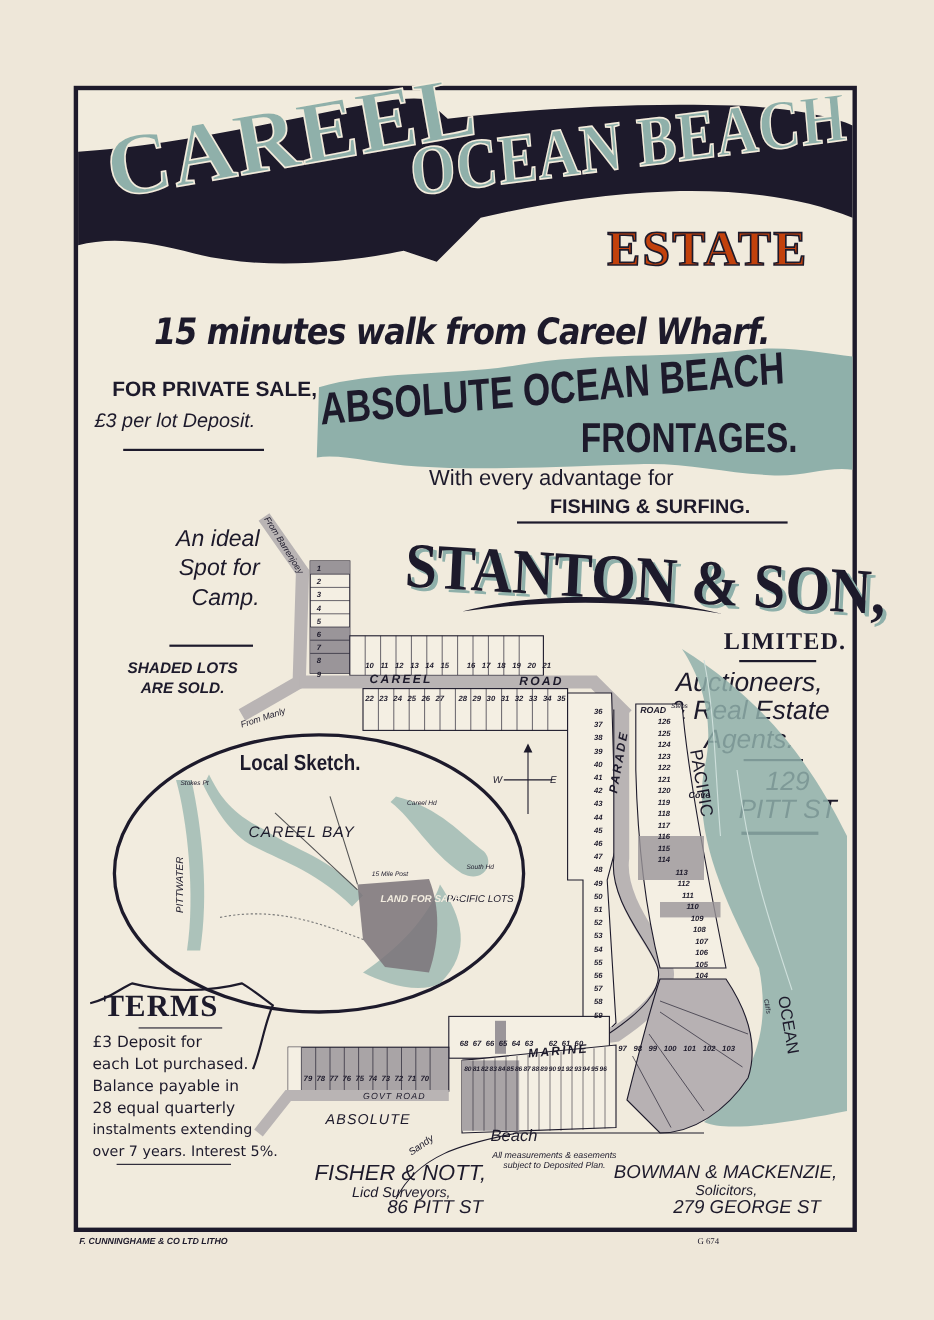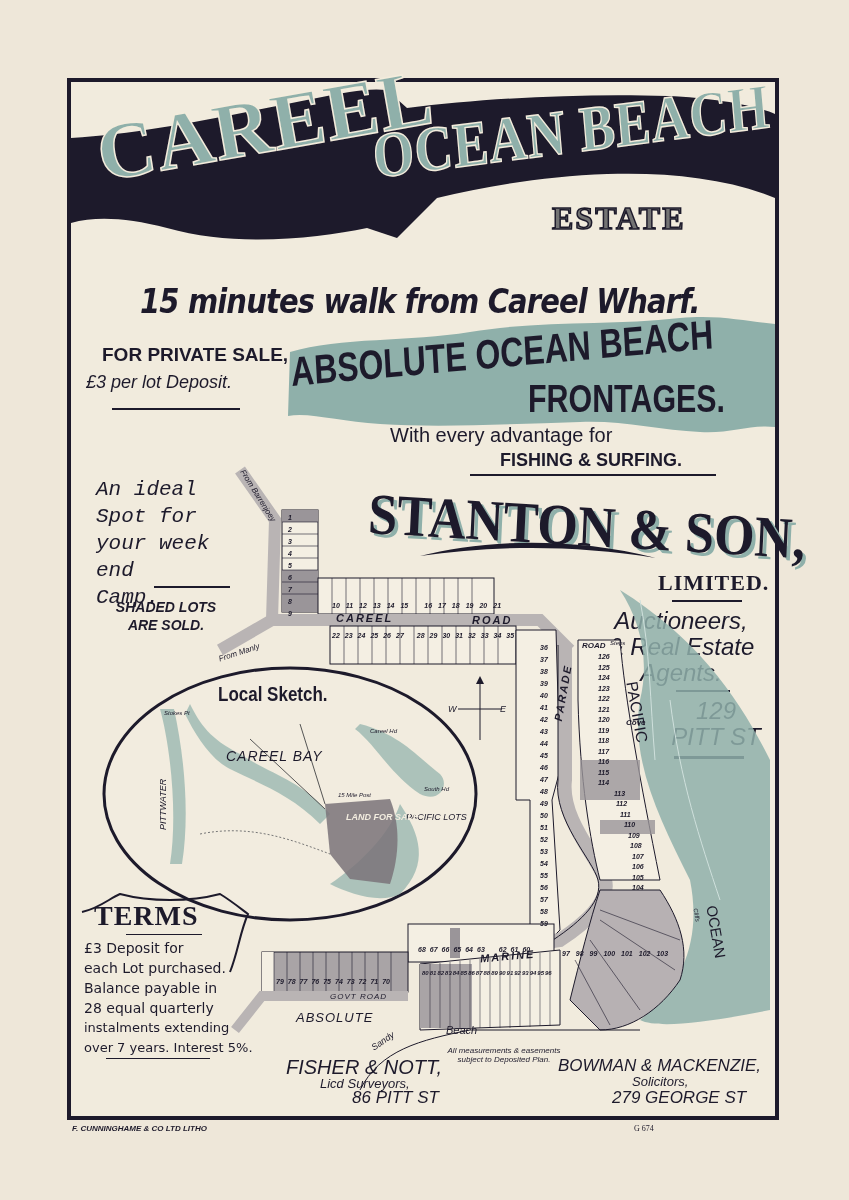--- a/index.html
+++ b/index.html
@@ -4,33 +4,33 @@
 <style>
   html, body { margin:0; padding:0; }
   body { width:849px; height:1200px; background:#eee7d9; position:relative; overflow:hidden;
          font-family:"Liberation Sans", sans-serif; color:#1d1a2b; }
   .frame { position:absolute; left:67px; top:78px; width:712px; height:1042px;
            border:4px solid #1d1a2b; box-sizing:border-box; background:#f1ebdd; }
   .abs { position:absolute; }
   .banner-svg { position:absolute; left:67px; top:78px; }
   .title-big { font-family:"Liberation Serif", serif; font-weight:bold; color:#8fb0aa;
                -webkit-text-stroke:1.5px #f3ecdc; letter-spacing:1px; }
-  .estate { font-family:"Liberation Serif", serif; font-weight:bold; font-size:32px; color:#737373;
+  .estate { font-family:"Liberation Serif", serif; font-weight:bold; font-size:45px; color:#c2410c;
             -webkit-text-stroke:1.5px #1d1a2b; letter-spacing:2px; }
   .walk { font-family:"DejaVu Sans", sans-serif; font-weight:bold; font-style:italic; font-size:33px;
           letter-spacing:-1px; transform:scaleX(0.88); transform-origin:left top; white-space:nowrap; }
   .private { font-family:"Liberation Sans", sans-serif; font-weight:bold; font-size:19px; white-space:nowrap;margin-left:14px; }
   .private-sub { font-family:"Liberation Sans", sans-serif; font-style:italic; font-size:18px; white-space:nowrap; }
   .absolute-h { font-family:"Liberation Sans", sans-serif; font-weight:bold; font-size:41px; line-height:1;
                 transform:scaleX(0.78) rotate(-4deg); transform-origin:left top; white-space:nowrap; }
   .frontages { font-family:"Liberation Sans", sans-serif; font-weight:bold; font-size:38px;
                transform:scaleX(0.8); transform-origin:left top; white-space:nowrap; }
   .advantage { font-family:"Liberation Sans", sans-serif; font-size:20px; white-space:nowrap;}
   .fishing { font-family:"Liberation Sans", sans-serif; font-weight:bold; font-size:18px; white-space:nowrap;}
-  .ideal { font-family:Liberation Mono, monospace; font-style:italic; font-size:21px; line-height:27px; text-align:left; }
+  .ideal { font-family:Liberation Sans, sans-serif; font-style:italic; font-size:21px; line-height:27px; text-align:right; }
   .shaded { font-family:"Liberation Sans", sans-serif; font-weight:bold; font-style:italic; font-size:14px; text-align:center; line-height:18px; }
   .stanton { font-family:"Liberation Serif", serif; font-weight:bold; font-size:58px; color:#1d1a2b;
              text-shadow:4px 3px 0 #8fb0aa; transform:scaleX(0.9) rotate(3deg); transform-origin:left top; white-space:nowrap; }
   .limited { font-family:"Liberation Serif", serif; font-weight:bold; font-size:22px; letter-spacing:1px; }
   .auction { font-family:"Liberation Sans", sans-serif; font-style:italic; font-size:24px; line-height:26px; text-align:center; }
   .pitt { font-family:"Liberation Sans", sans-serif; font-style:italic; font-size:24px; line-height:26px; text-align:center; }
   .terms-title { font-family:"Liberation Serif", serif; font-weight:bold; font-size:28px; letter-spacing:1px; }
   .terms-body { font-family:"DejaVu Sans", sans-serif; font-size:14px; line-height:20px; }
   .credit { font-family:"Liberation Sans", sans-serif; font-style:italic; font-size:20px; white-space:nowrap; }
   .credit-sub { font-family:"Liberation Sans", sans-serif; font-style:italic; font-size:13px; white-space:nowrap; }
@@ -65,21 +65,20 @@
 <div class="abs absolute-h" style="left:290px;top:352px;">ABSOLUTE OCEAN BEACH</div>
 <div class="abs frontages" style="left:528px;top:378px;">FRONTAGES.</div>
 
 <div class="abs advantage" style="left:390px;top:424px;">With every advantage for</div>
 <div class="abs fishing" style="left:500px;top:450px;">FISHING &amp; SURFING.</div>
 <div class="rule" style="left:470px;top:474px;width:246px;"></div>
 
 <div class="abs ideal" style="left:96px;top:476px;width:140px;">
   <div>An ideal</div>
   <div>Spot for</div>
-  <div>your week end</div>
   <div>Camp.</div>
 </div>
 <div class="rule" style="left:154px;top:586px;width:76px;"></div>
 <div class="abs shaded" style="left:96px;top:598px;width:140px;">
   <div>SHADED LOTS</div>
   <div>ARE SOLD.</div>
 </div>
 
 <div class="abs stanton" style="left:370px;top:480px;">STANTON &amp; SON,</div>
 <svg class="abs" style="left:420px;top:536px;" width="240" height="30">
@@ -211,21 +210,21 @@
 
 <div class="abs road-label" style="left:336px;top:612px;">CAREEL</div>
 <div class="abs road-label" style="left:472px;top:614px;">ROAD</div>
 <div class="abs road-label" style="left:552px;top:720px;transform:rotate(-80deg);transform-origin:left top;">PARADE</div>
 <div class="abs road-label" style="left:480px;top:950px;transform:rotate(-5deg);">MARINE</div>
 <div class="abs tiny" style="left:330px;top:992px;letter-spacing:1px;">GOVT ROAD</div>
 <div class="abs tiny" style="left:582px;top:641px;font-weight:bold;">ROAD</div>
 <div class="abs tiny" style="left:218px;top:648px;transform:rotate(-18deg);">From Manly</div>
 <div class="abs tiny" style="left:246px;top:468px;transform:rotate(58deg);transform-origin:left top;">From Barrenjoey</div>
 <div class="abs credit-sub" style="left:296px;top:1010px;letter-spacing:1px;">ABSOLUTE</div>
-<div class="abs tiny" style="left:446px;top:1024px;font-size:11px;">Beach</div>
+<div class="abs tiny" style="left:446px;top:1024px;font-size:15px;">Beach</div>
 <div class="abs tiny" style="left:370px;top:1036px;font-size:9px;transform:rotate(-35deg);">Sandy</div>
 <div class="abs" style="left:640px;top:680px;font-size:16px;font-family:'Liberation Sans',sans-serif;transform:rotate(80deg);transform-origin:left top;white-space:nowrap;">PACIFIC</div>
 <div class="abs" style="left:720px;top:904px;font-size:15px;font-family:'Liberation Sans',sans-serif;transform:rotate(80deg);transform-origin:left top;white-space:nowrap;">OCEAN</div>
 <div class="abs tiny" style="left:626px;top:718px;font-weight:bold;">Cove</div>
 <div class="abs tiny" style="left:448px;top:704px;font-size:9px;">W</div>
 <div class="abs tiny" style="left:500px;top:704px;font-size:9px;">E</div>
 <div class="abs tiny" style="left:610px;top:640px;font-size:6px;">Steps</div>
 <div class="abs tiny" style="left:690px;top:912px;font-size:6px;transform:rotate(80deg);">Cliffs</div>
 
 <div class="abs lotnum" style="left:288px;top:512px;line-height:12px;">

